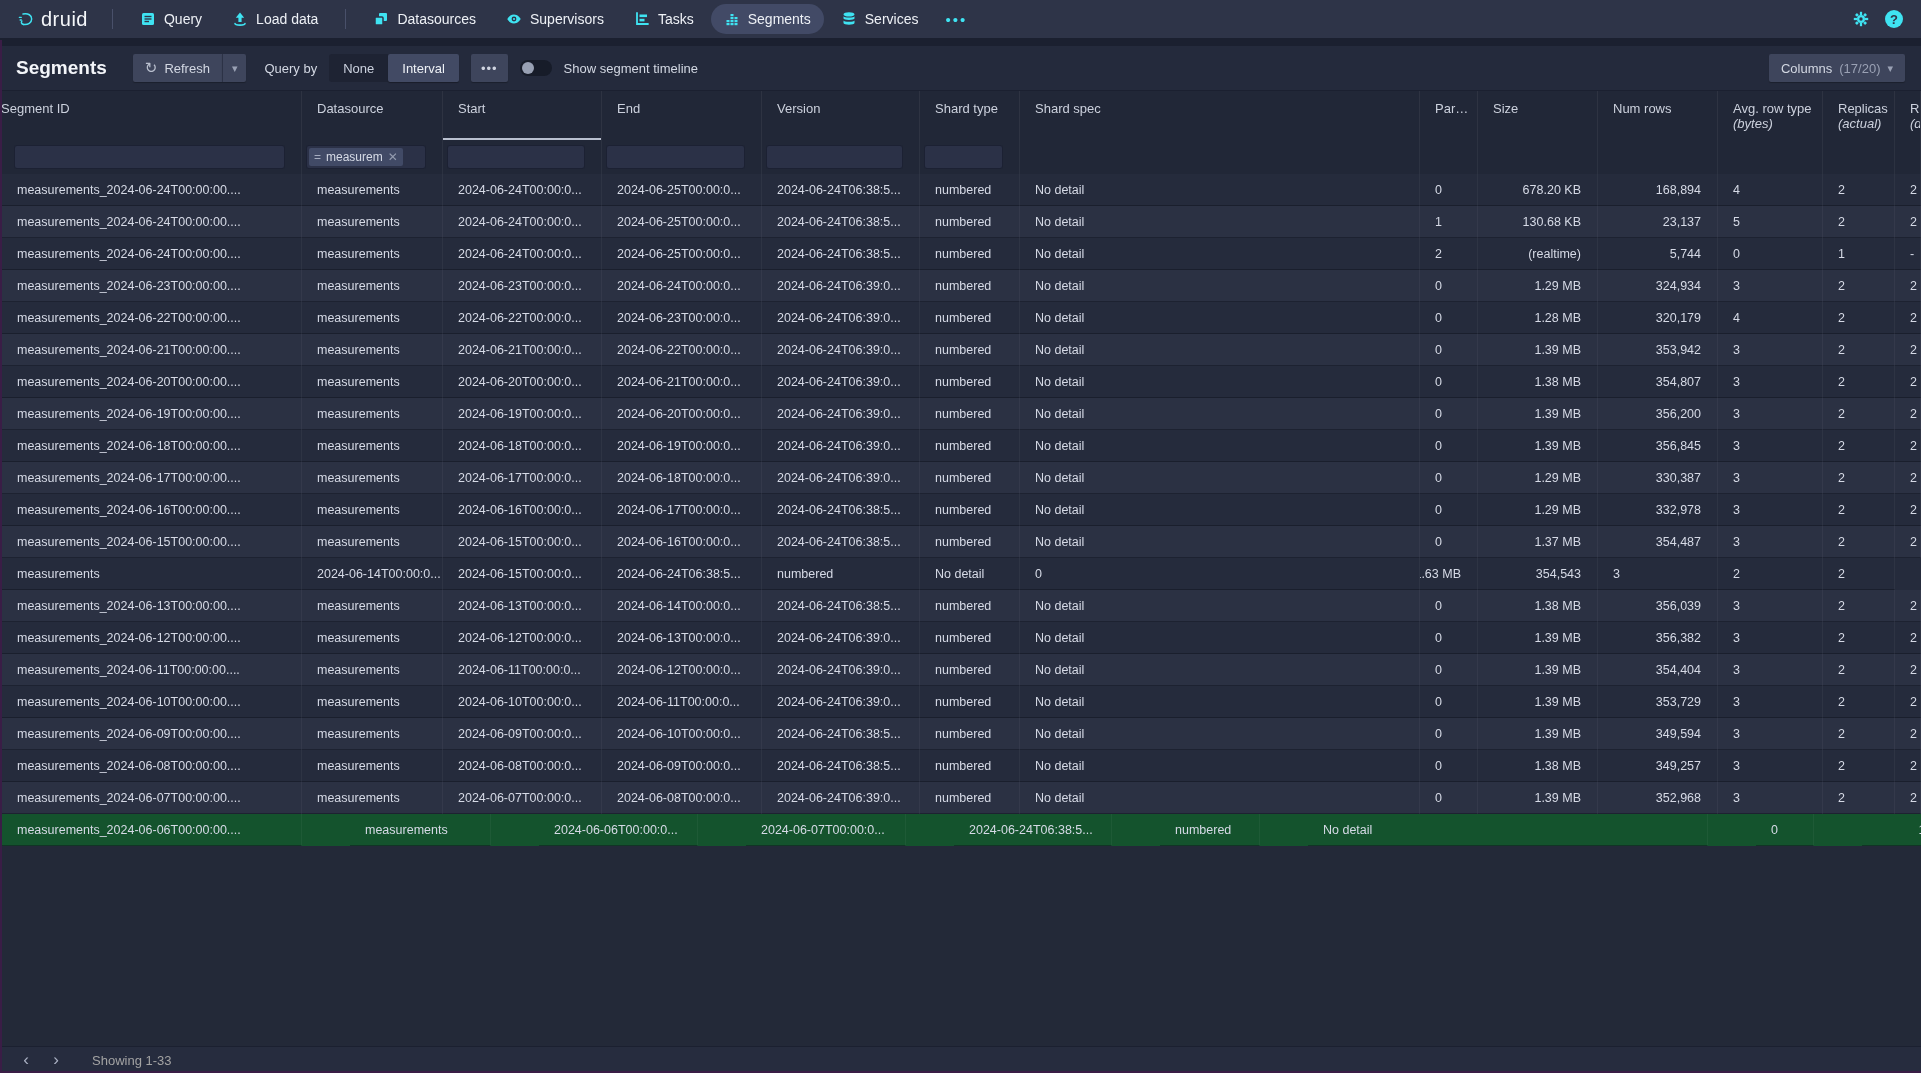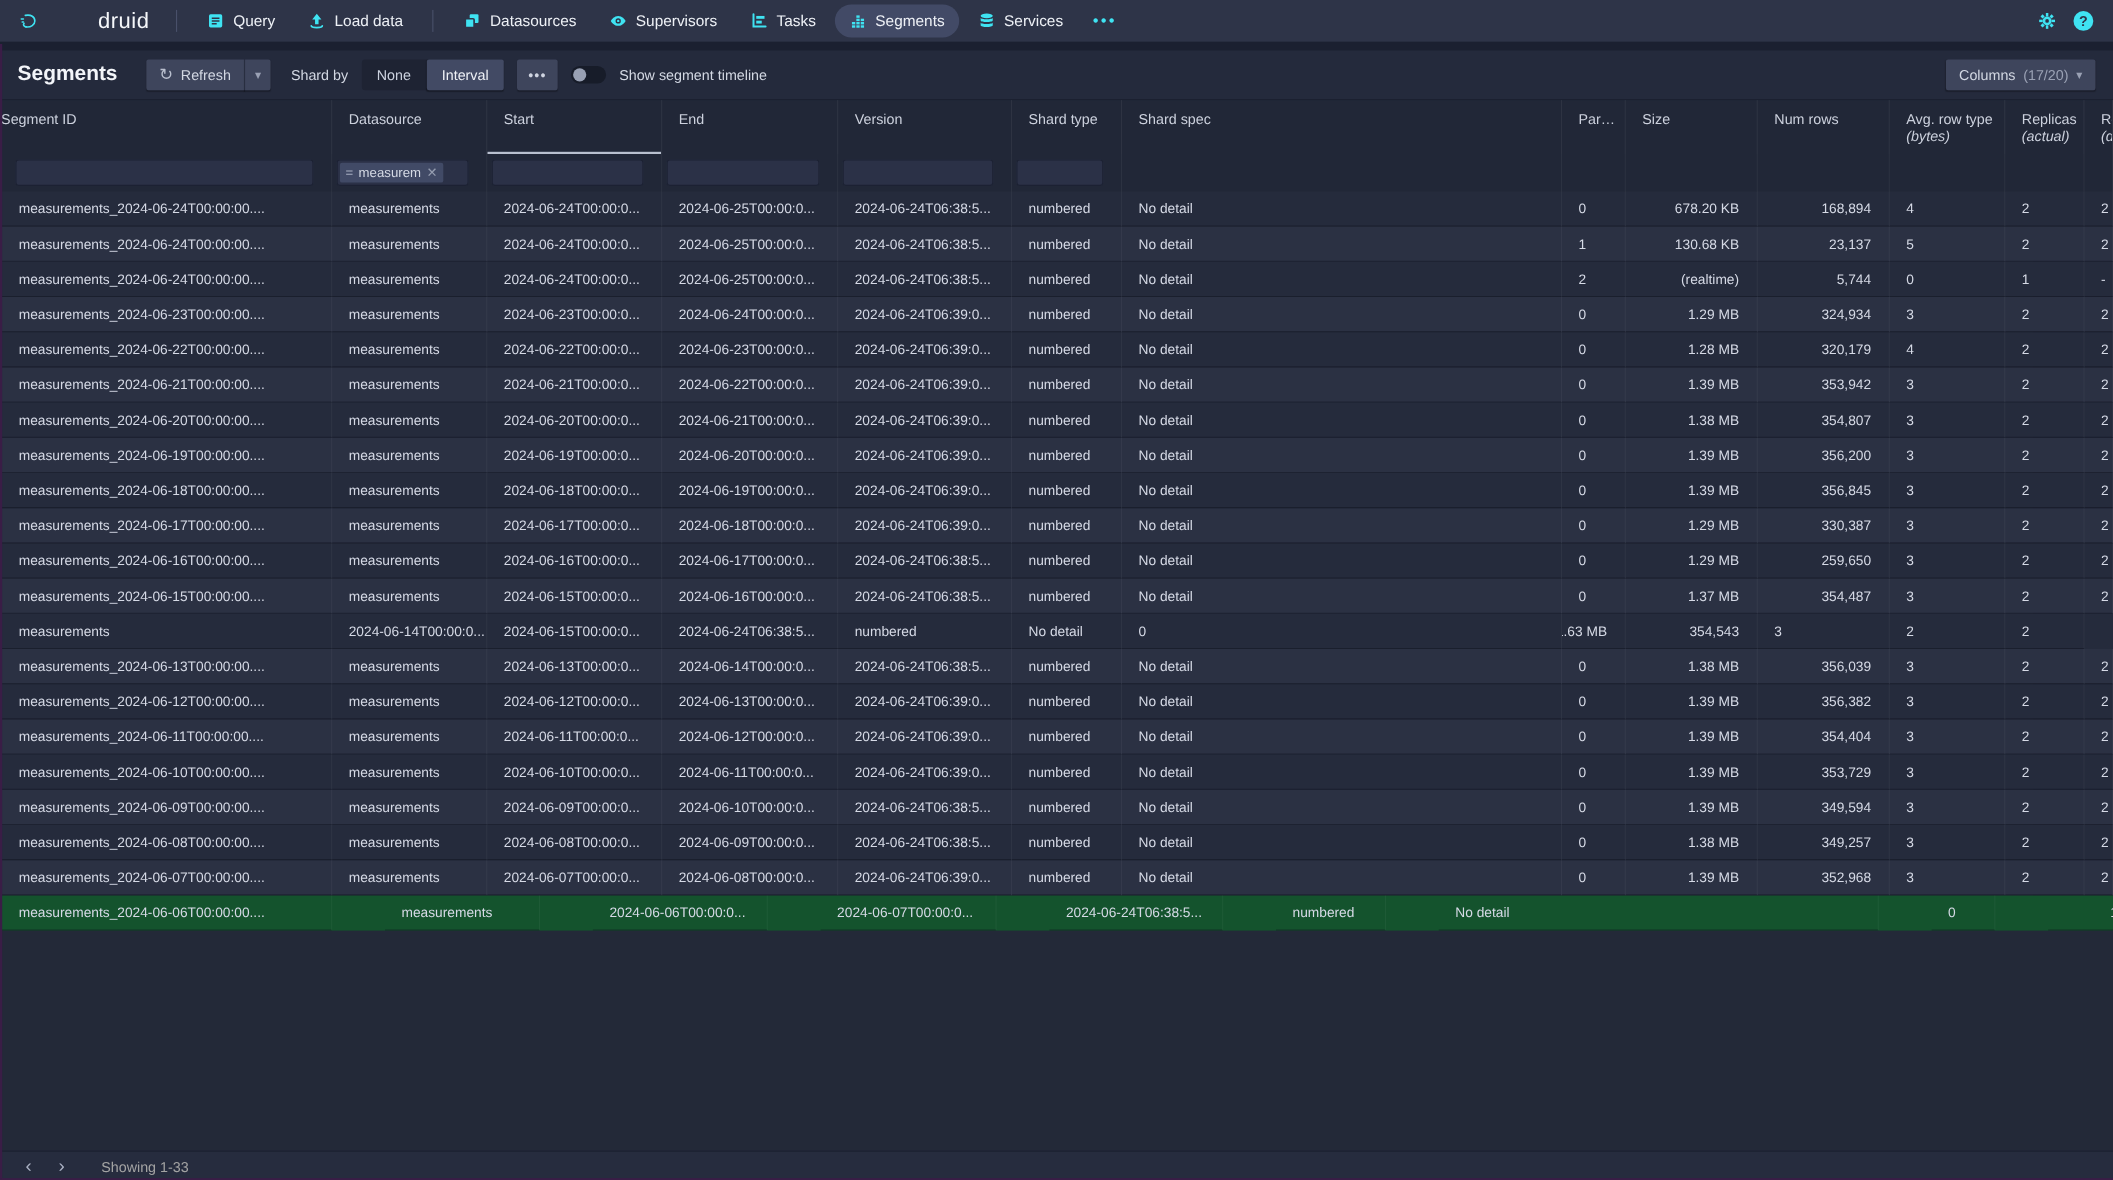--- a/index.html
+++ b/index.html
@@ -8,21 +8,21 @@
     font-family: "Liberation Sans", sans-serif;
     background:#232938; color:#d7dbe7;
     position:relative;
   }
   
   .nav {
     height:38px; background:#2e3448; display:flex; align-items:center;
     padding:0 12px; gap:4px;
   }
   .logo { display:flex; align-items:center; gap:7px; padding:0 10px 0 6px; cursor:pointer; }
-  .logo-text { color:#f5f7fa; font-size:20px; letter-spacing:0.5px;margin-left:48px; }
+  .logo-text { color:#f5f7fa; font-size:20px; letter-spacing:0.5px; }
   .nav-divider { width:1px; height:20px; background:#49506a; margin:0 10px; }
   .nav-item {
     display:flex; align-items:center; gap:8px; padding:0 13px; height:30px;
     border-radius:15px; color:#eef1f6; font-size:14px; cursor:pointer; white-space:nowrap;
   }
   .nav-item.active { background:#424a66; }
   .nav-more { color:#3fe3f2; font-size:15px; letter-spacing:2px; padding:0 10px; cursor:pointer; }
   .nav-right { margin-left:auto; display:flex; align-items:center; gap:16px; padding-right:6px; }
   .icon16 { width:16px; height:16px; flex:0 0 16px; }
   .help-badge {
@@ -226,21 +226,21 @@
   <div class="split">
     <button class="btn main">
       <span class="refresh-glyph">↻</span>
       <span>Refresh</span>
     </button>
     <button class="btn caret">
       <span class="caret-glyph">▾</span>
     </button>
   </div>
 
-  <span class="label-dim" style="margin-left:6px">Shard by</span>
+  <span class="label-dim" style="margin-left:6px">Query by</span>
 
   <div class="seg-group">
     <div class="seg-opt">None</div>
     <div class="seg-opt selected">Interval</div>
   </div>
 
   <button class="btn dots-btn">•••</button>
 
   <div class="toggle">
     <div class="knob"></div>
@@ -460,21 +460,21 @@
     <div class="grid trow odd">
       <div class="cell">measurements_2024-06-16T00:00:00....</div>
       <div class="cell">measurements</div>
       <div class="cell">2024-06-16T00:00:0...</div>
       <div class="cell">2024-06-17T00:00:0...</div>
       <div class="cell">2024-06-24T06:38:5...</div>
       <div class="cell">numbered</div>
       <div class="cell">No detail</div>
       <div class="cell">0</div>
       <div class="cell r">1.29 MB</div>
-      <div class="cell r">259,650</div>
+      <div class="cell r">332,978</div>
       <div class="cell">3</div>
       <div class="cell">2</div>
       <div class="cell">2</div>
     </div>
     <div class="grid trow even">
       <div class="cell">measurements_2024-06-15T00:00:00....</div>
       <div class="cell">measurements</div>
       <div class="cell">2024-06-15T00:00:0...</div>
       <div class="cell">2024-06-16T00:00:0...</div>
       <div class="cell">2024-06-24T06:38:5...</div>

